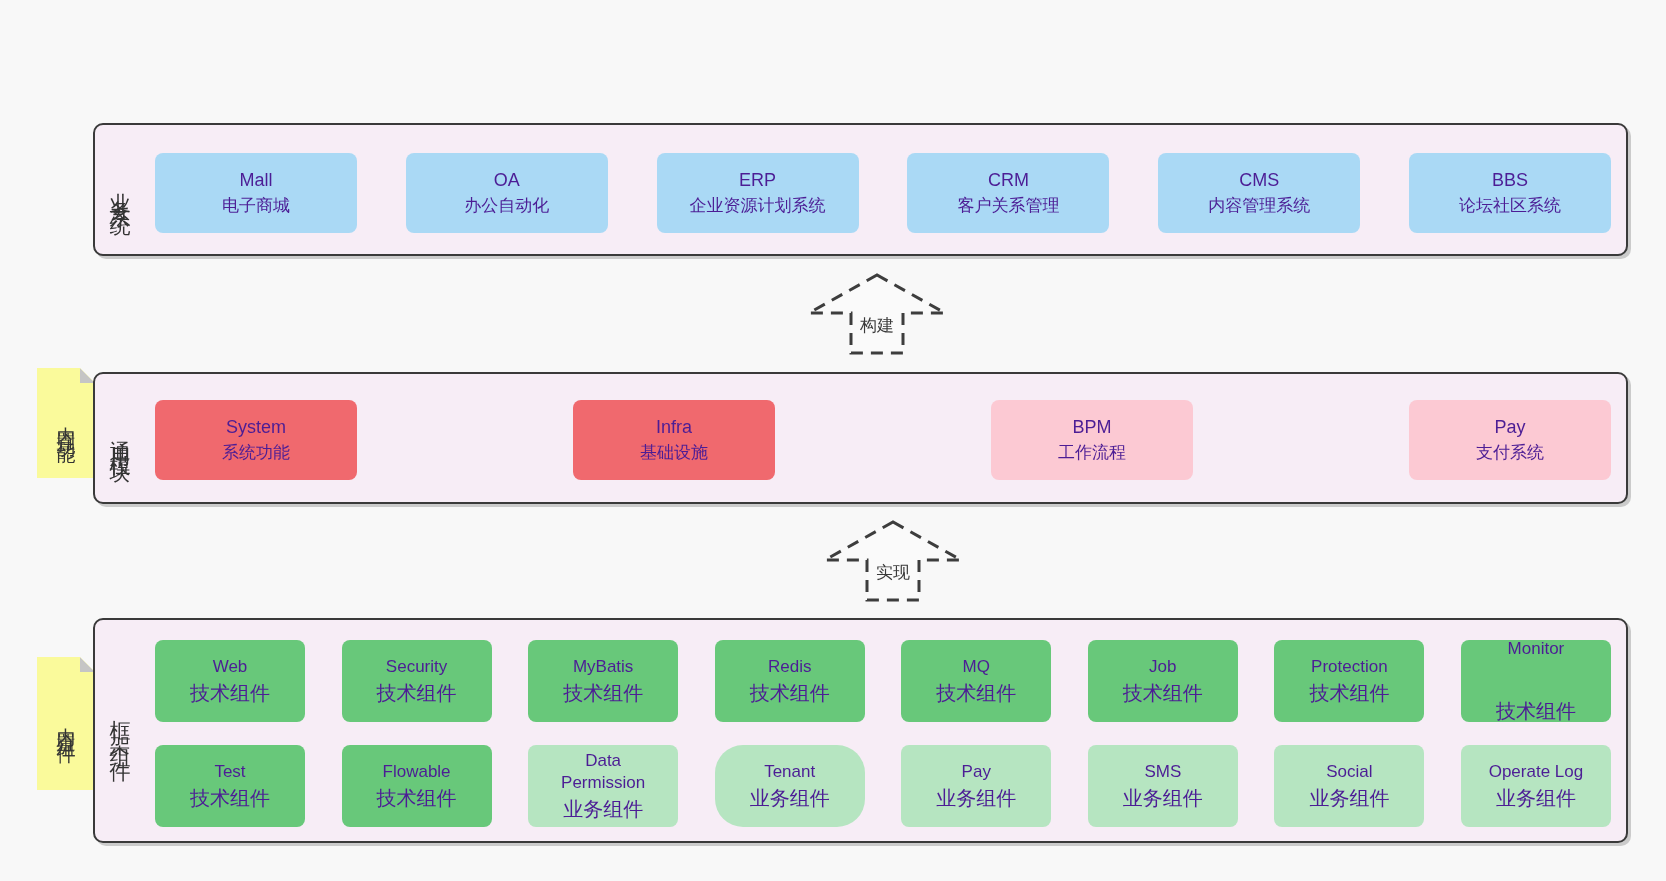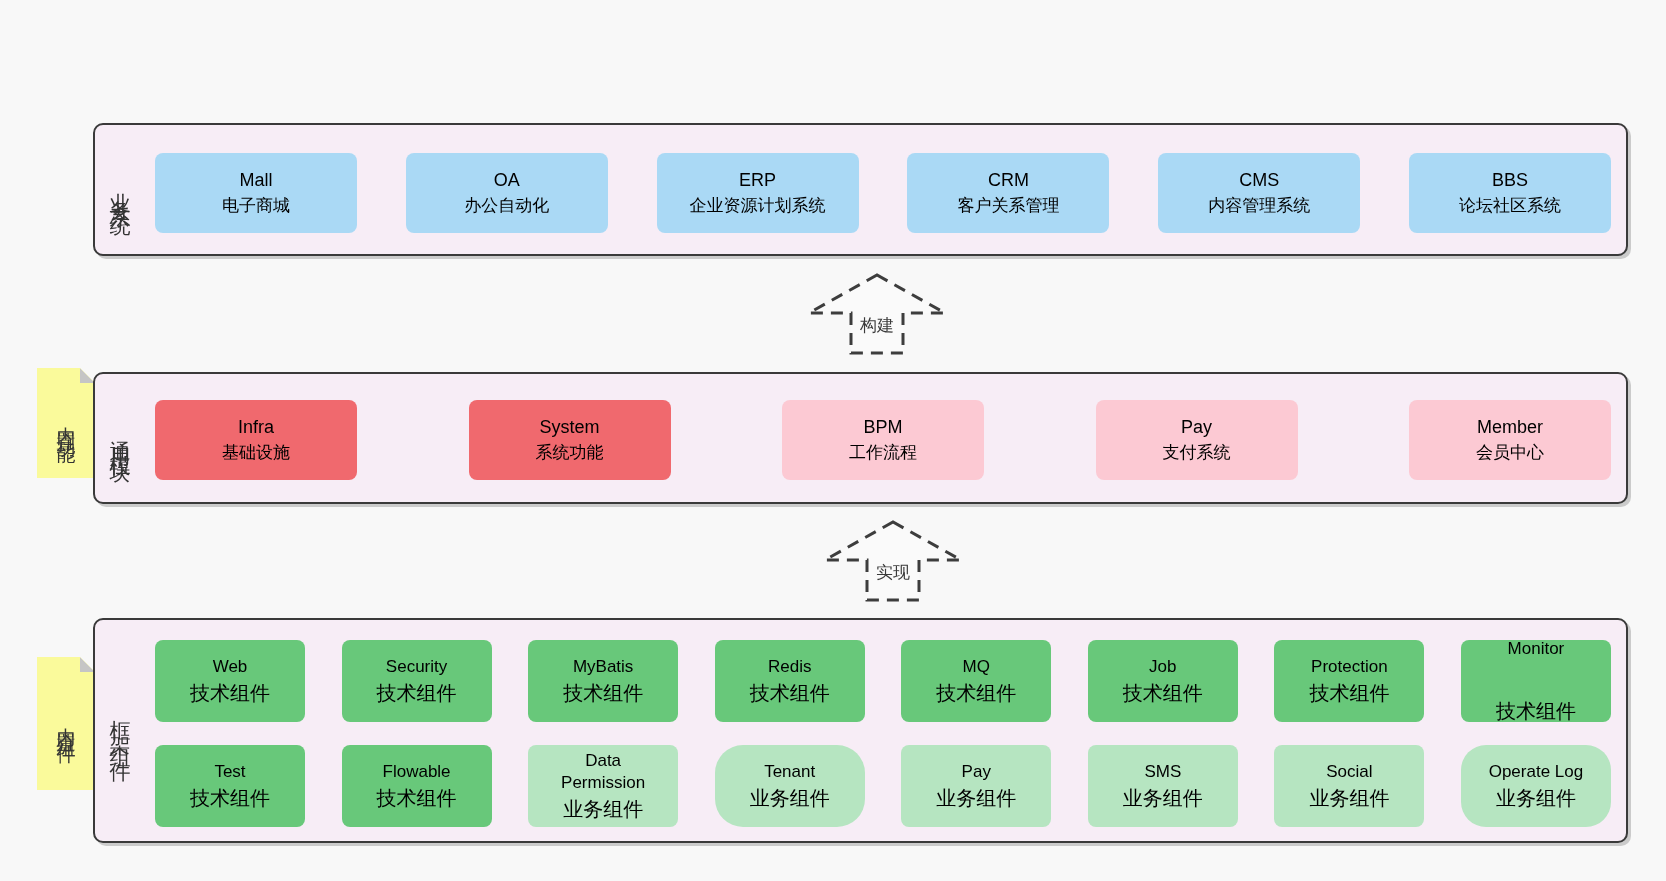--- a/index.html
+++ b/index.html
@@ -30,21 +30,21 @@
     display:flex; justify-content:space-between;
   }
   .row-business  { top:28px; }
   .row-modules   { top:26px; }
   .row-fw-1      { top:20px; }
   .row-fw-2      { top:125px; }
 
   .box {
     border-radius:8px; display:flex; flex-direction:column;
     justify-content:center; align-items:center; text-align:center;
-    color:#000000; padding:0 8px;
+    color:#4c1d95; padding:0 8px;
   }
   .box-wide   { width:202px; height:80px; }
   .box-narrow { width:150px; height:82px; }
   .box-title  { font-size:18px; line-height:1.25; }
   .box-sub    { font-size:17px; line-height:1.3; margin-top:3px; }
   .box-narrow .box-title { font-size:17px; max-width:122px; }
   .box-narrow .box-sub   { font-size:20px; }
 
   
   .sticky {
@@ -122,38 +122,34 @@
 
   <svg class="arrow arrow-build" viewBox="0 0 142 84">
     <path d="M71 3 L139 41 L97 41 L97 81 L45 81 L45 41 L3 41 Z"></path>
     <text x="71" y="59">构建</text>
   </svg>
 
   <section class="layer layer-modules">
     <div class="layer-label">通用模块</div>
     <div class="box-row row-modules">
         <div class="box box-wide" style="background: rgb(240, 105, 110);">
+          <div class="box-title">System</div>
+          <div class="box-sub">系统功能</div>
+        </div>
+        <div class="box box-wide" style="background: rgb(240, 105, 110);">
           <div class="box-title">Infra</div>
           <div class="box-sub">基础设施</div>
-        </div>
-        <div class="box box-wide" style="background: rgb(240, 105, 110);">
-          <div class="box-title">System</div>
-          <div class="box-sub">系统功能</div>
         </div>
         <div class="box box-wide" style="background: rgb(252, 201, 211);">
           <div class="box-title">BPM</div>
           <div class="box-sub">工作流程</div>
         </div>
         <div class="box box-wide" style="background: rgb(252, 201, 211);">
           <div class="box-title">Pay</div>
           <div class="box-sub">支付系统</div>
-        </div>
-        <div class="box box-wide" style="background: rgb(252, 201, 211);">
-          <div class="box-title">Member</div>
-          <div class="box-sub">会员中心</div>
         </div>
       </div>
   </section>
 
   <svg class="arrow arrow-implement" viewBox="0 0 142 84">
     <path d="M71 3 L139 41 L97 41 L97 81 L45 81 L45 41 L3 41 Z"></path>
     <text x="71" y="59">实现</text>
   </svg>
 
   <section class="layer layer-framework">
@@ -214,20 +210,20 @@
           <div class="box-sub">业务组件</div>
         </div>
         <div class="box box-narrow" style="background: rgb(182, 229, 193);">
           <div class="box-title">SMS</div>
           <div class="box-sub">业务组件</div>
         </div>
         <div class="box box-narrow" style="background: rgb(182, 229, 193); align-items: center;">
           <div class="box-title">Social</div>
           <div class="box-sub">业务组件</div>
         </div>
-        <div class="box box-narrow" style="background: rgb(182, 229, 193); border-radius: 25px;">
+        <div class="box box-narrow" style="background: rgb(182, 229, 193);">
           <div class="box-title">Operate Log</div>
           <div class="box-sub">业务组件</div>
         </div>
       </div>
   </section>
 
 </div>
 
 </body></html>

